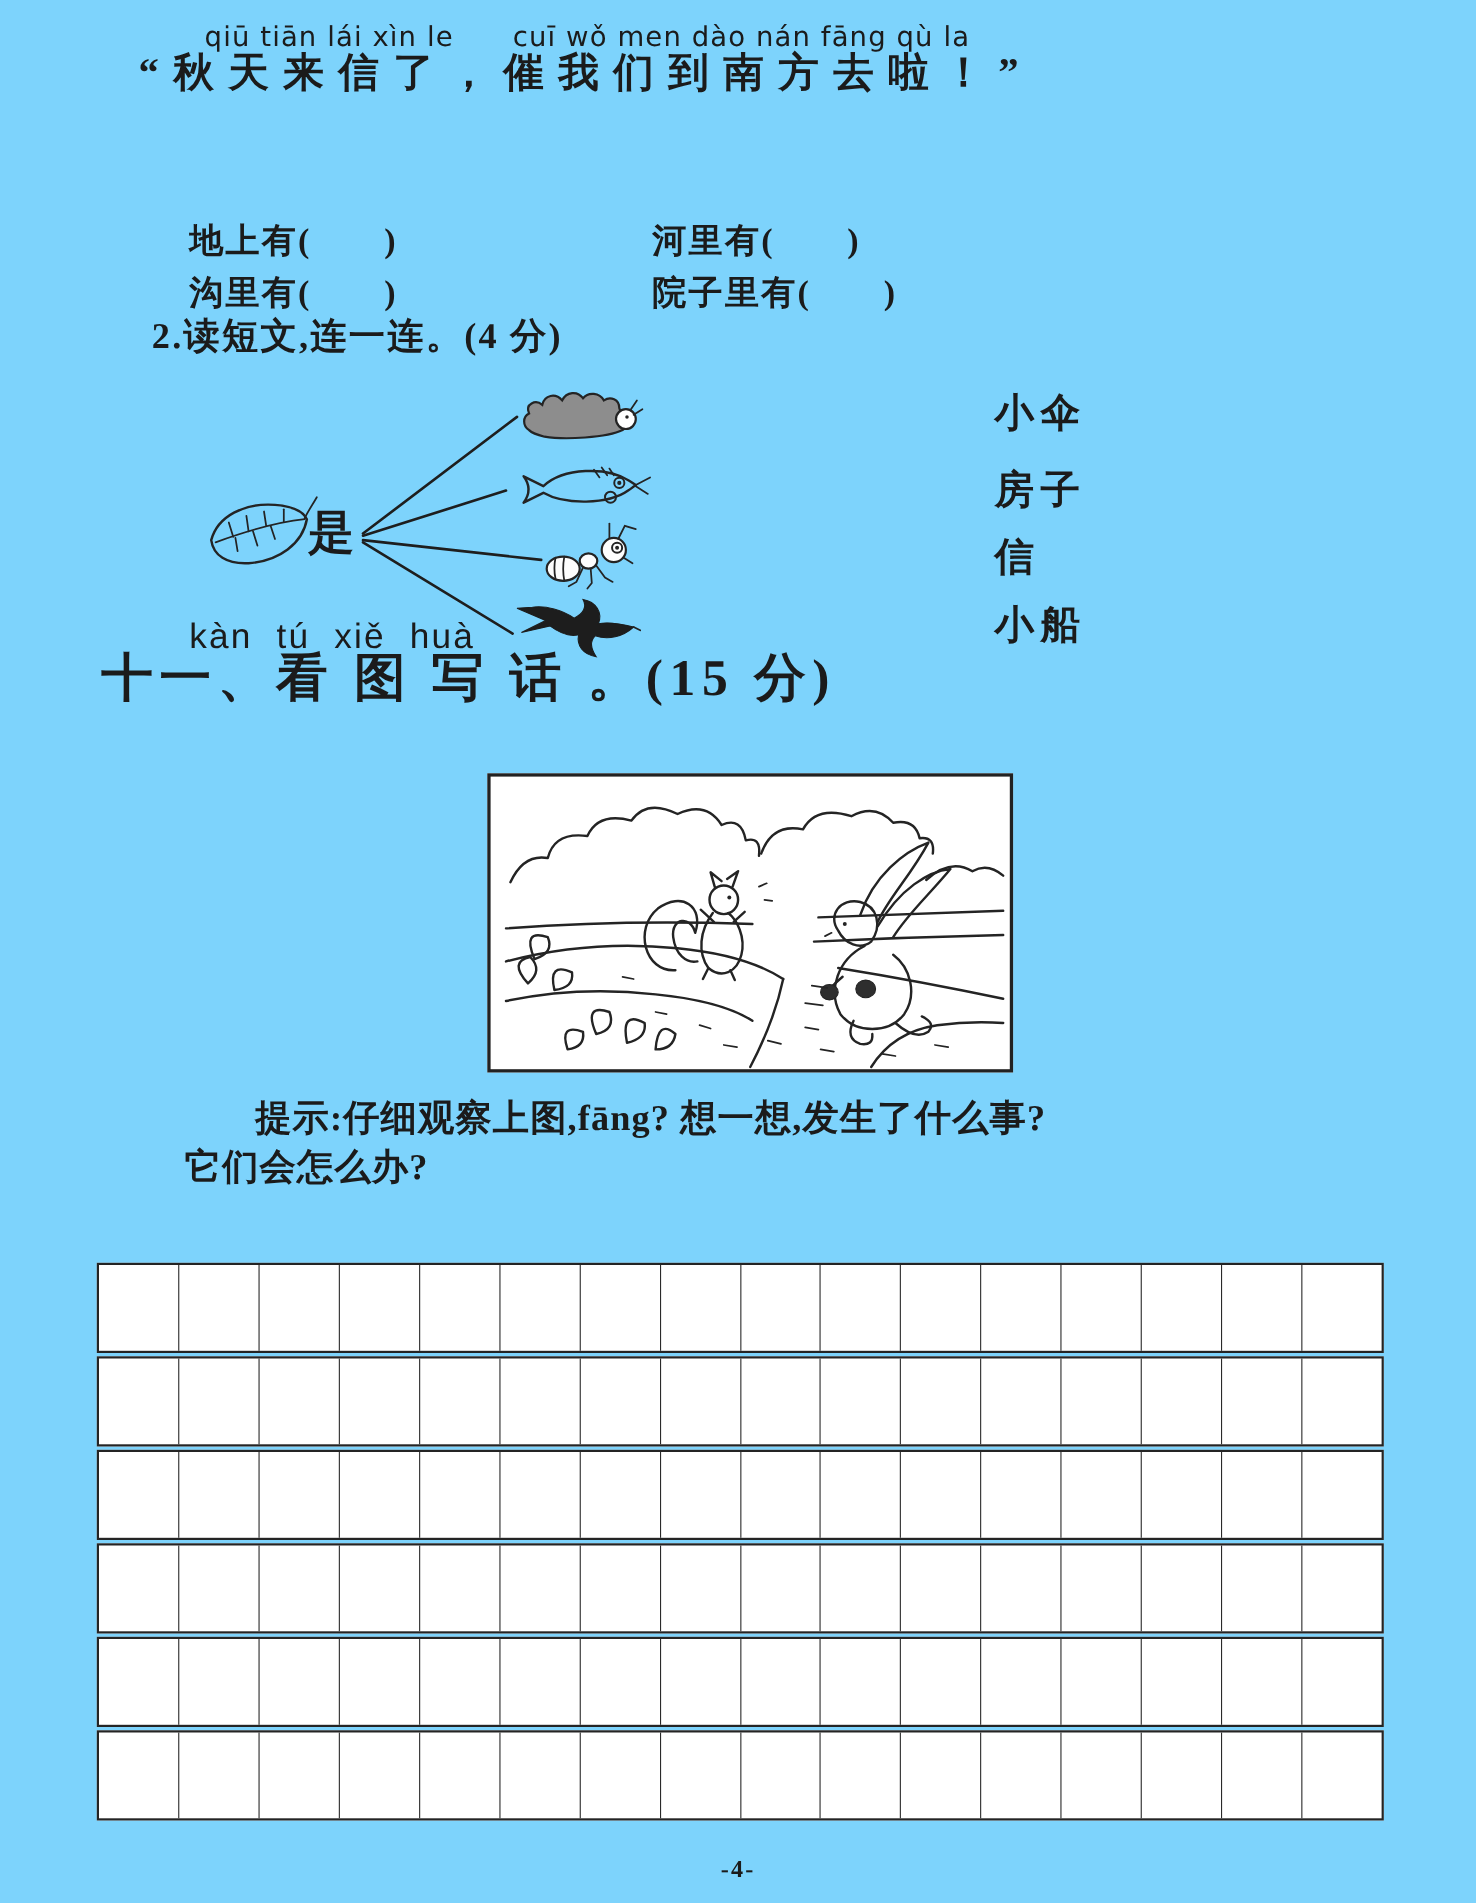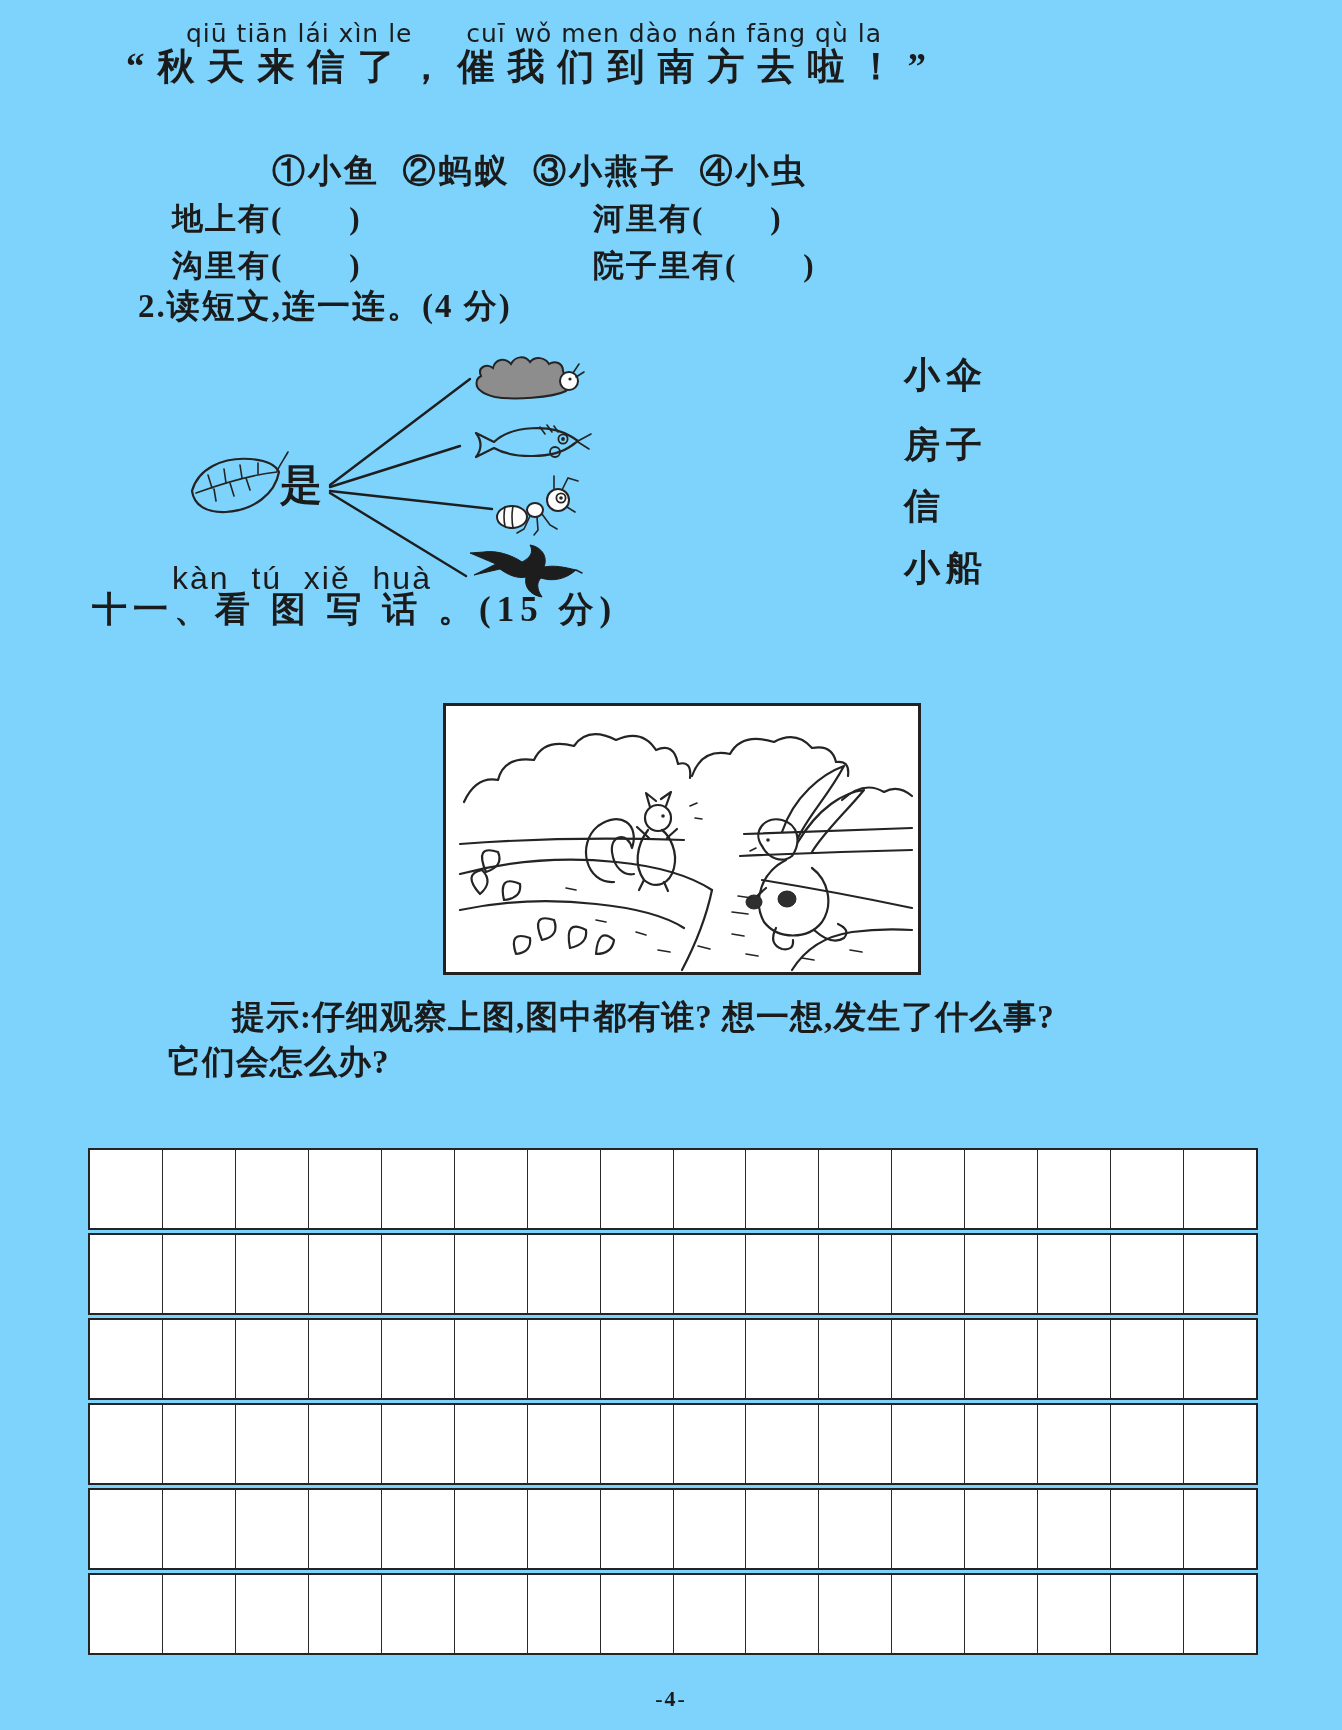--- a/index.html
+++ b/index.html
@@ -14,21 +14,21 @@
   }
   .t{position:absolute;white-space:pre;line-height:1.15;}
   .pinyin{font-family:"DejaVu Sans", sans-serif;font-size:25px;font-weight:500;letter-spacing:1px;}
   .quote{font-size:37px;font-weight:bold;letter-spacing:13px;}
   .qtitle{font-size:33px;font-weight:bold;letter-spacing:2px;}
   .opts{font-size:33px;font-weight:bold;letter-spacing:3px;}
   .blank{font-size:31px;font-weight:bold;letter-spacing:2px;}
   .shi{font-size:42px;font-weight:bold;}
   .match-word{font-size:36px;font-weight:bold;letter-spacing:6px;margin-left:24px;}
   .sec-pinyin{font-family:Liberation Sans, sans-serif;font-size:32px;font-weight:500;letter-spacing:2px;}
-  .sec-title{font-size:35px;font-weight:bold;letter-spacing:6px;}
+  .sec-title{font-size:47px;font-weight:bold;letter-spacing:6px;}
   .hint{font-size:33px;font-weight:bold;letter-spacing:1px;}
   .pagenum{font-size:22px;font-weight:bold;letter-spacing:2px;left:0;width:100%;text-align:center;}
 
   .match-box{position:absolute;left:150px;top:333px;width:860px;height:292px;}
   .match-box svg{position:absolute;left:0;top:0;}
 
   .picture-frame{
     position:absolute;left:443px;top:703px;width:478px;height:272px;
     border:3px solid #222;box-sizing:border-box;background:#fff;
   }
@@ -46,21 +46,20 @@
   svg .connector{stroke:#1e1e1e;stroke-width:2.4;fill:none;stroke-linecap:round;}
 </style>
 </head>
 <body>
 
 <div class="sheet">
 
   <div class="t pinyin" style="left:186px;top:20px;">qiū tiān lái xìn le      cuī wǒ men dào nán fāng qù la</div>
   <div class="t quote" style="left:126px;top:46px;">“秋天来信了，催我们到南方去啦！”</div>
 
-  <div class="t opts" style="left:272px;top:153px;">①小鱼  ②蚂蚁  ③小燕子  ④小虫</div>
   <div class="t blank" style="left:172px;top:201px;">地上有(　　)</div>
   <div class="t blank" style="left:593px;top:201px;">河里有(　　)</div>
   <div class="t blank" style="left:172px;top:248px;">沟里有(　　)</div>
   <div class="t blank" style="left:593px;top:248px;">院子里有(　　)</div>
 
   <div class="t qtitle" style="left:138px;top:288px;">2.读短文,连一连。(4 分)</div>
 
   <div class="match-box">
     <svg width="860" height="292" viewBox="0 0 860 292">
 
@@ -200,21 +199,21 @@
           <path class="thin" d="M286,228 l12,2"></path>
         <path class="thin" d="M300,248 l12,2"></path>
           <path class="thin" d="M356,252 l12,2"></path>
         <path class="thin" d="M404,244 l12,2"></path>
           <path class="thin" d="M292,190 l14,2"></path>
         <path class="thin" d="M286,206 l16,2"></path>
       </g>
     </svg>
   </div>
 
-  <div class="t hint" style="left:232px;top:999px;">提示:仔细观察上图,图中都有谁? 想一想,发生了什么事?</div>
+  <div class="t hint" style="left:232px;top:999px;">提示:仔细观察上图,fāng? 想一想,发生了什么事?</div>
   <div class="t hint" style="left:168px;top:1044px;">它们会怎么办?</div>
 
   <div class="writing-grid">
       <div class="grid-row">
         <div class="grid-cell"></div>
         <div class="grid-cell"></div>
         <div class="grid-cell"></div>
         <div class="grid-cell"></div>
         <div class="grid-cell"></div>
         <div class="grid-cell"></div>

